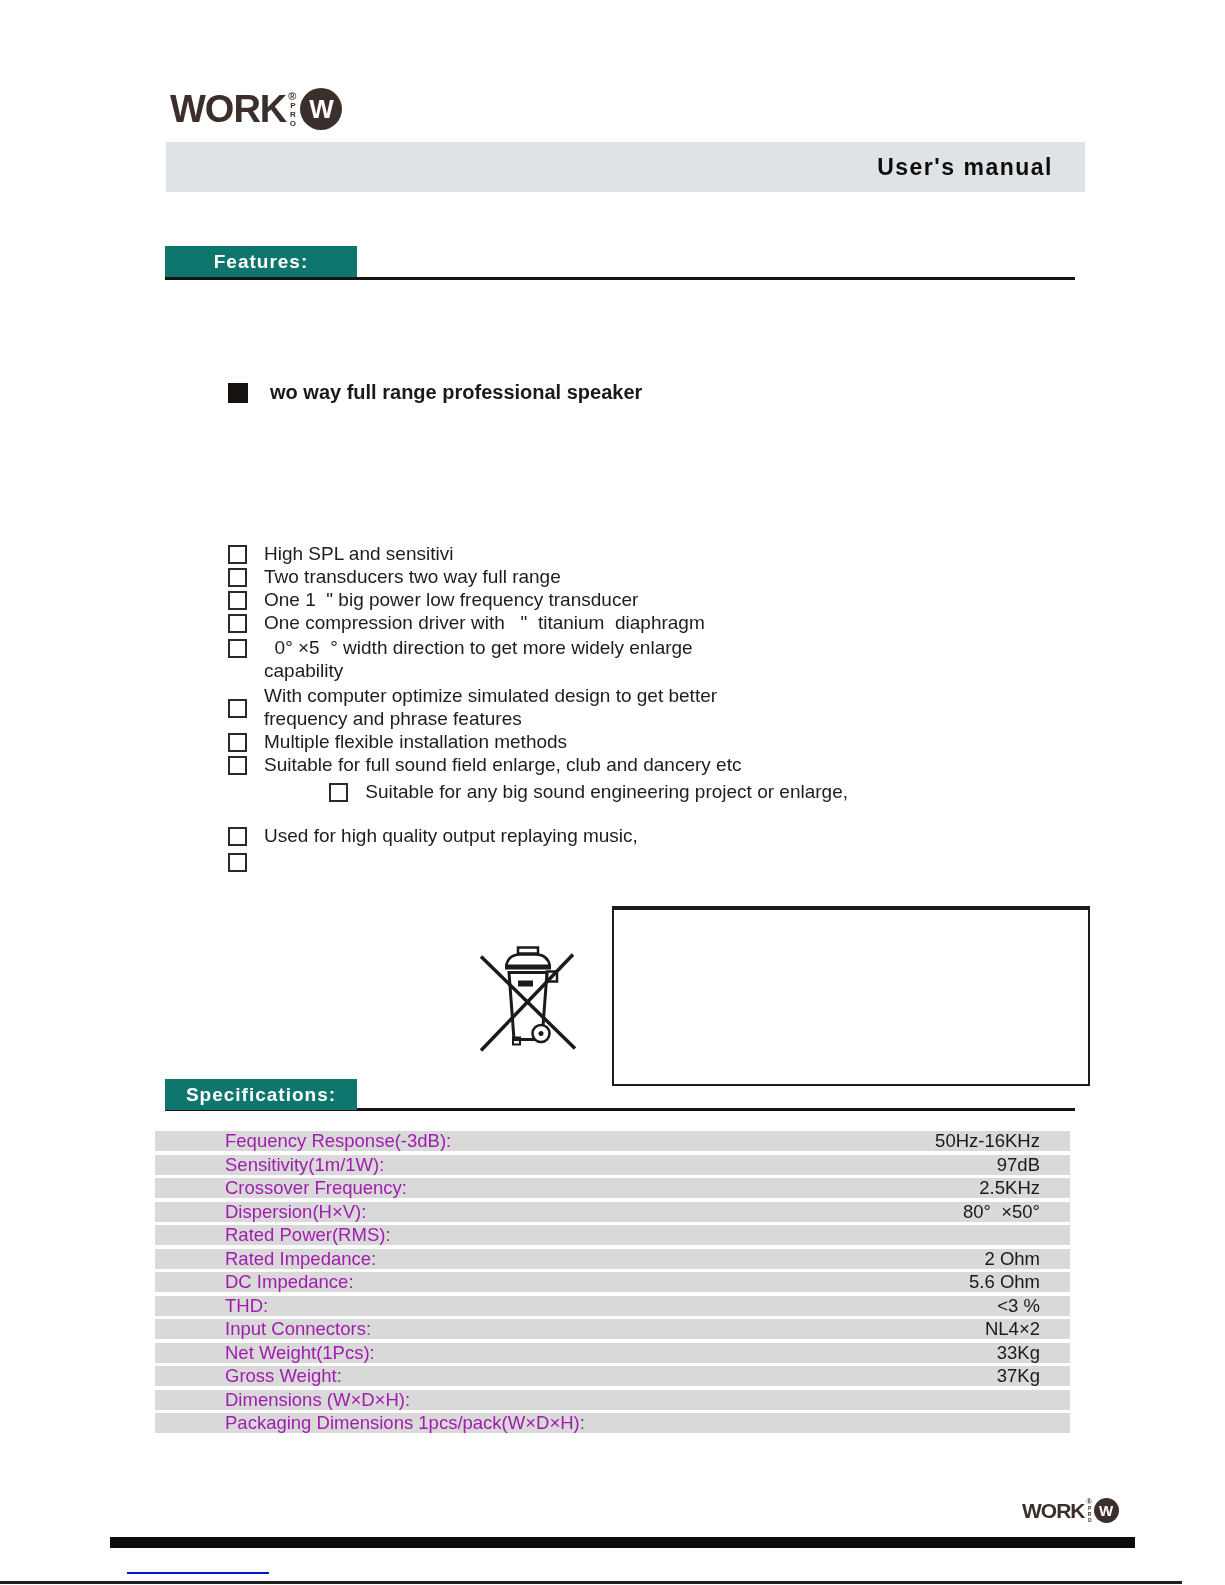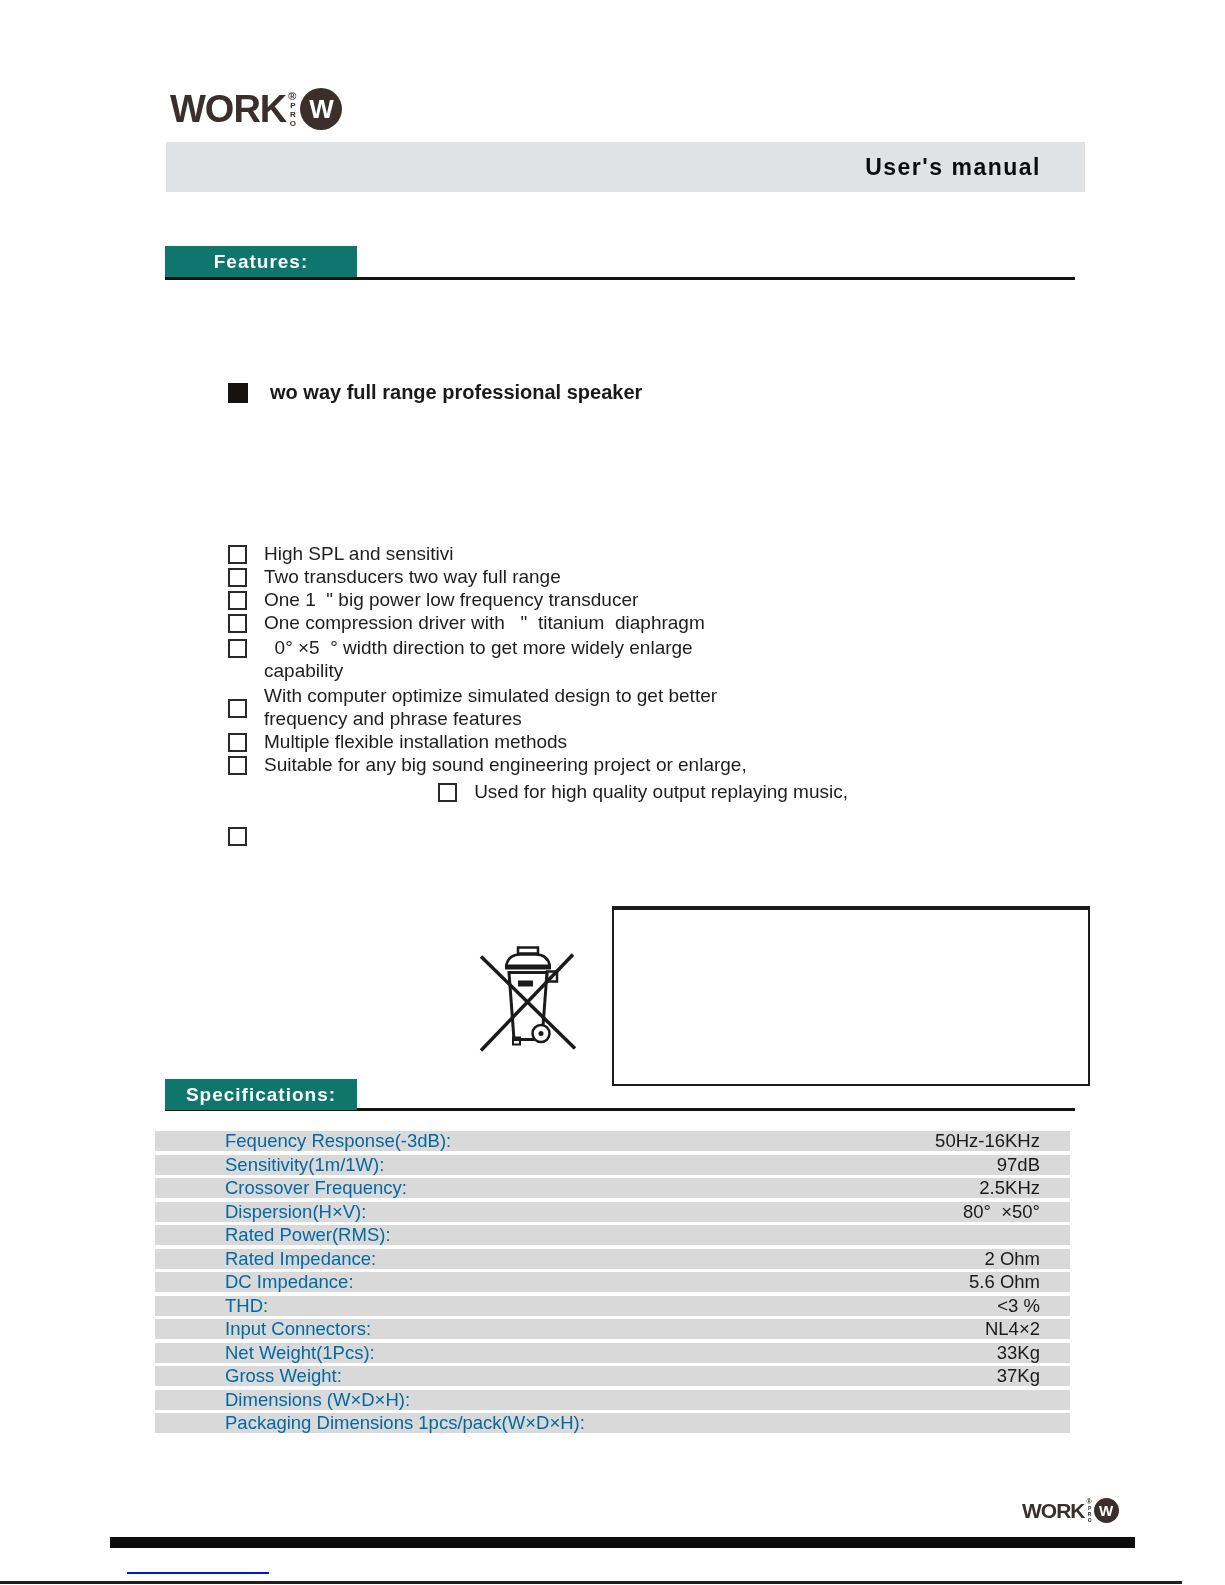--- a/index.html
+++ b/index.html
@@ -19,21 +19,21 @@
                 font-size:26px;margin-left:4px;line-height:1;}
   .brand-bottom{left:1022px;top:1498px;}
   .brand-bottom .brand-name{font-size:21px;}
   .brand-bottom .brand-reg{font-size:7px;line-height:6px;}
   .brand-bottom .brand-sub{font-size:5px;line-height:5px;}
   .brand-bottom .brand-circle{width:25px;height:25px;font-size:15px;margin-left:2px;}
 
   
   .header-bar{position:absolute;left:166px;top:142px;width:919px;height:50px;background:#dfe3e6;
               display:flex;align-items:center;justify-content:flex-end;box-sizing:border-box;
-              padding-right:44px;}
+              padding-right:32px;}
   .header-title{font-weight:bold;font-size:23px;letter-spacing:1.5px;color:#0d0d0d;}
 
   
   .sec-hdr{position:absolute;left:165px;width:192px;height:31px;background:#0f766e;color:#fff;
            display:flex;align-items:center;justify-content:center;font-weight:bold;font-size:19px;
            letter-spacing:1px;z-index:2;}
   .sec-line{position:absolute;left:165px;width:910px;height:3px;background:#151210;z-index:1;}
   .features-hdr{top:246px;}
   .features-line{top:277px;}
   .specs-hdr{top:1079px;}
@@ -58,21 +58,21 @@
 
   
   .weee{position:absolute;left:478px;top:940px;}
   .note-box{position:absolute;left:612px;top:906px;width:478px;height:180px;box-sizing:border-box;
             border:2px solid #1c1c1c;border-top-width:4px;background:#fff;}
 
   
   .spec-table{position:absolute;left:155px;top:1131px;width:915px;}
   .spec-row{height:20px;margin-bottom:3.5px;background:#d9d9d9;display:flex;align-items:center;
             box-sizing:border-box;padding-left:70px;padding-right:30px;}
-  .spec-label{font-size:18.5px;color:#0369a1;flex:1;}
+  .spec-label{font-size:18.5px;color:#a21caf;flex:1;}
   .spec-value{font-size:18.5px;color:#1a1a1a;text-align:right;white-space:pre;}
 
   
   .footer-bar{position:absolute;left:110px;top:1537px;width:1025px;height:11px;background:#0c0c0c;}
   .footer-blue-line{position:absolute;left:127px;top:1572px;width:142px;height:2px;background:#0013d6;}
   .edge-line{position:absolute;left:0;top:1581px;width:1225px;height:3px;background:#202020;}
 </style>
 </head>
 <body>
 
@@ -120,20 +120,24 @@
       <span class="cb"></span>
       <span class="ft"><span>  0° ×5  ° width direction to get more widely enlarge</span><span class="ft2">capability</span></span>
     </li>
     <li class="feat">
       <span class="cb"></span>
       <span class="ft"><span>With computer optimize simulated design to get better</span><span class="ft2">frequency and phrase features</span></span>
     </li>
     <li class="feat">
       <span class="cb"></span>
       <span class="ft"><span>Multiple flexible installation methods</span><span class="ft2"></span></span>
+    </li>
+    <li class="feat">
+      <span class="cb"></span>
+      <span class="ft"><span>Suitable for full sound field enlarge, club and dancery etc</span><span class="ft2"></span></span>
     </li>
     <li class="feat">
       <span class="cb"></span>
       <span class="ft"><span>Suitable for any big sound engineering project or enlarge,</span><span class="ft2"></span></span>
     </li>
     <li class="feat">
       <span class="cb"></span>
       <span class="ft"><span>Used for high quality output replaying music,</span><span class="ft2"></span></span>
     </li>
     <li class="feat">

